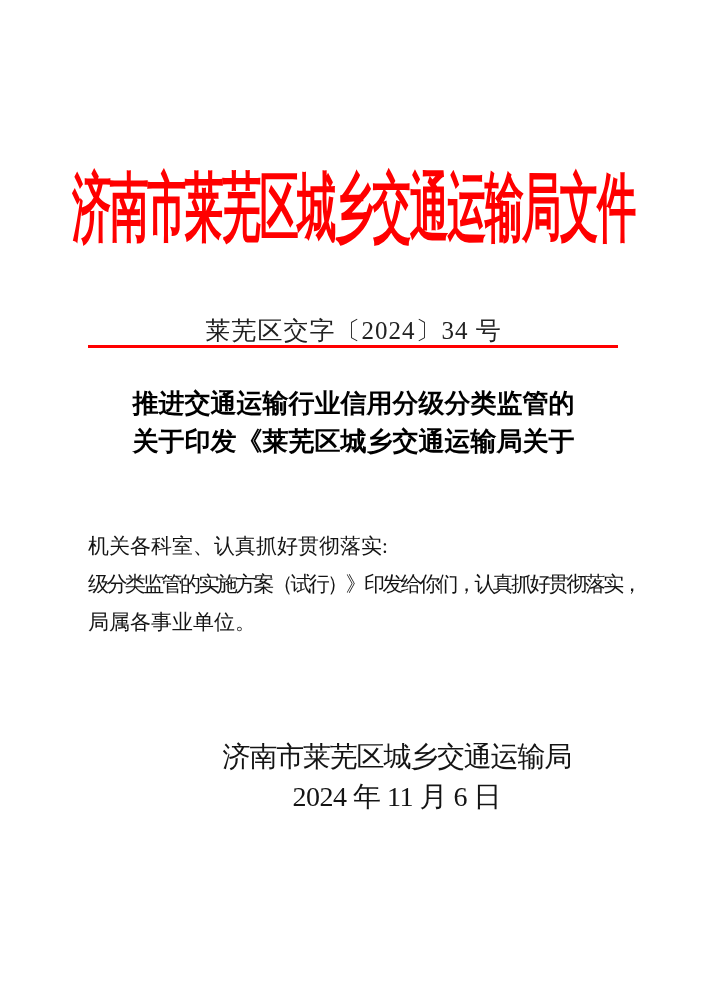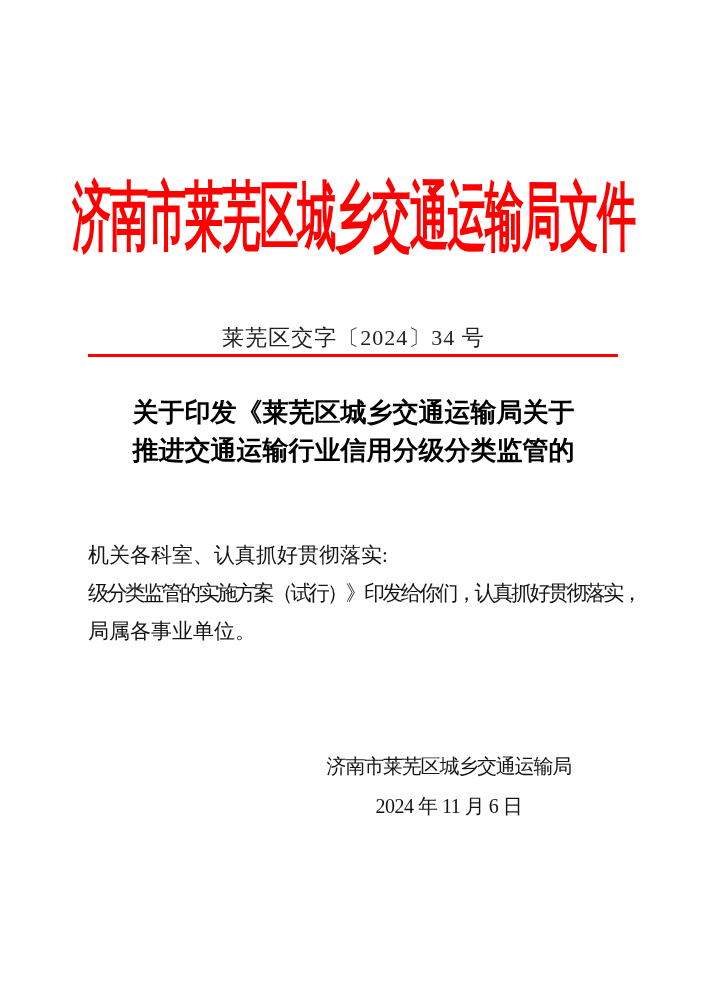--- a/index.html
+++ b/index.html
@@ -4,21 +4,21 @@
 <style>
   * { margin: 0; padding: 0; box-sizing: border-box; }
   html, body { background: #ffffff; }
   .page {
     position: relative;
     width: 707px;
     height: 898px;
     background: #ffffff;
     font-family: "Liberation Serif", serif;
     overflow: hidden;
-    margin: 17px auto;
+    margin: 8px auto;
     text-decoration: underline;
   }
   
   .banner {
     position: absolute;
     top: 148px;
     left: 0;
     width: 100%;
     text-align: center;
     white-space: nowrap;
@@ -33,21 +33,21 @@
     transform-origin: center top;
     font-family: "Liberation Serif", serif;
   }
   
   .doc-number {
     position: absolute;
     top: 306px;
     left: 0;
     width: 100%;
     text-align: center;
-    font-size: 22px;
+    font-size: 25px;
     letter-spacing: 1px;
     color: #222222;
   }
   
   .red-line {
     position: absolute;
     top: 337px;
     left: 88px;
     width: 530px;
     height: 3px;
@@ -79,21 +79,21 @@
   .b-line { white-space: nowrap; }
   .indent { text-indent: 42px; }
   .squeeze1 { letter-spacing: -2.2px; }
   .squeeze2 { letter-spacing: -2.6px; }
   
   .signature {
     position: absolute;
     top: 729px;
     right: 136px;
     text-align: center;
-    font-size: 20px;
+    font-size: 28px;
     line-height: 40px;
     color: #141414;
   }
   .sig-issuer { letter-spacing: -1.2px; white-space: nowrap; }
   .sig-date { letter-spacing: -0.5px; white-space: nowrap; text-align: center; }
   
   .footer {
     position: absolute;
     top: 906px;
     left: 0;
@@ -116,22 +116,22 @@
 
   <div class="banner">
     <span class="banner-text">济南市莱芜区城乡交通运输局文件</span>
   </div>
 
   <div class="doc-number">莱芜区交字〔2024〕34 号</div>
 
   <div class="red-line"></div>
 
   <div class="doc-title">
+    <div class="title-line">推进交通运输行业信用分级分类监管的</div>
     <div class="title-line">关于印发《莱芜区城乡交通运输局关于</div>
-    <div class="title-line">推进交通运输行业信用分级分类监管的</div>
   </div>
 
   <div class="body-text">
     <div class="b-line">机关各科室、认真抓好贯彻落实:</div>
     <div class="b-line squeeze2">级分类监管的实施方案（试行）》印发给你们，认真抓好贯彻落实，</div>
     <div class="b-line">局属各事业单位。</div>
   </div>
 
   <div class="signature">
     <div class="sig-issuer">济南市莱芜区城乡交通运输局</div>

